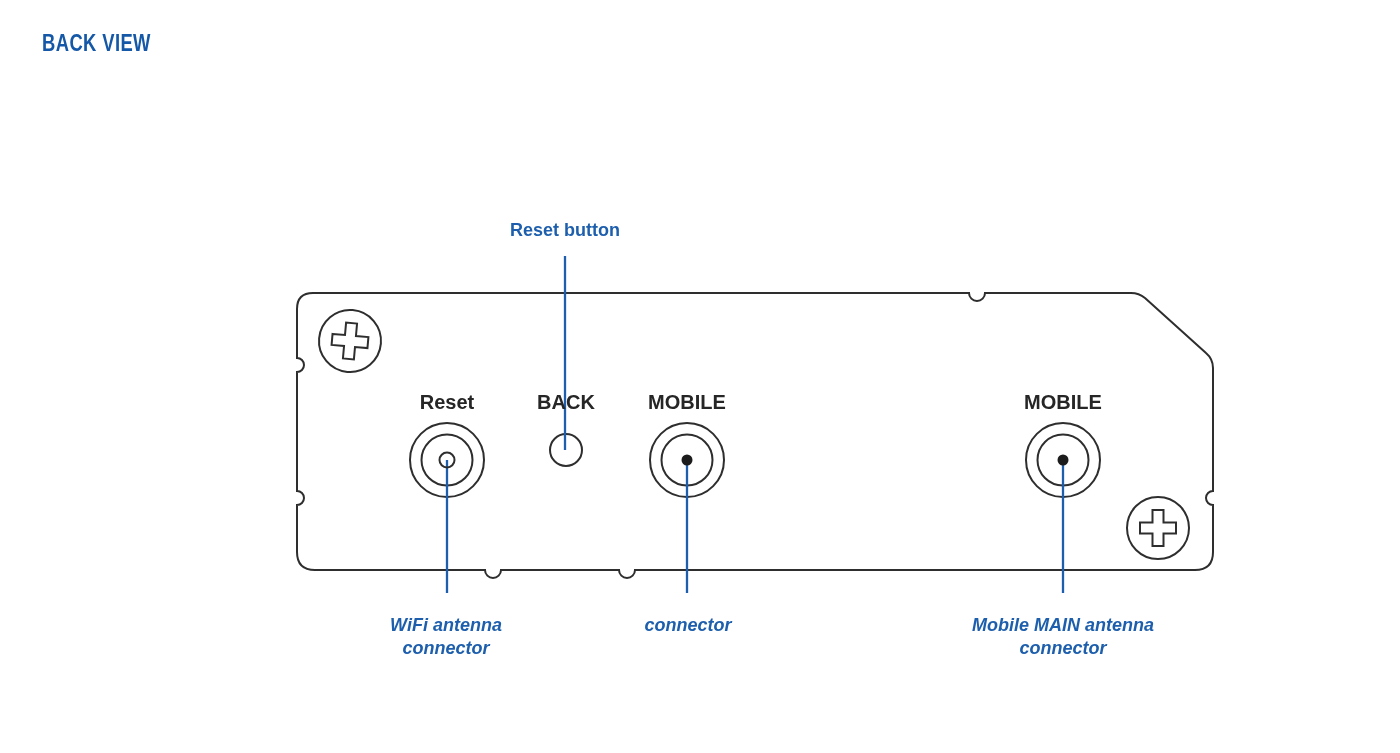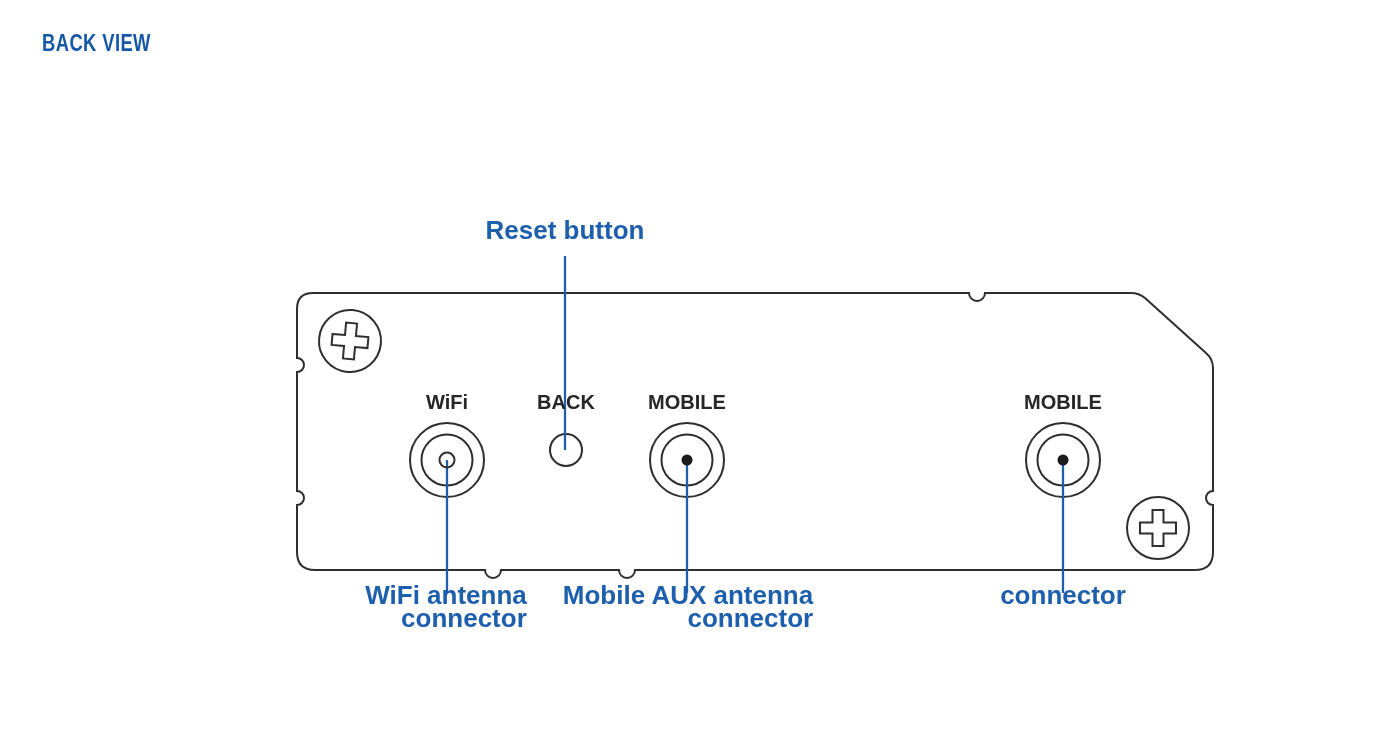--- a/index.html
+++ b/index.html
@@ -30,26 +30,26 @@
   
   .txt{position:absolute;white-space:nowrap;}
   .page-title{
     left:42px;top:30px;
     font-size:23px;font-weight:700;letter-spacing:.5px;
     color:var(--title-blue);
     transform:scaleX(.8);transform-origin:left top;
   }
   .blue-label{
     color:var(--accent-blue);
-    font-size:26px;font-weight:700;
-    text-align:right;line-height:23px;
+    font-size:18px;font-weight:700;
+    text-align:center;line-height:23px;
   }
   .centered{transform:translateX(-50%);}
   .reset-annotation{left:565px;top:219px;}
-  .bottom-label{top:584px;}
+  .bottom-label{top:614px;font-style:italic;}
   .wifi-bottom{left:446px;}
   .aux-bottom{left:688px;}
   .main-bottom{left:1063px;}
   .port-label{
     color:var(--port-label-dark);
     font-size:20px;font-weight:700;
     top:391px;
   }
   .port-wifi{left:447px;}
   .port-reset{left:566px;}
@@ -123,32 +123,32 @@
       <circle class="stroke-dark" cx="1063" cy="460" r="25.5"></circle>
       <line class="blue-line" x1="1063" y1="460" x2="1063" y2="593"></line>
       <circle class="dot" cx="1063" cy="460" r="5.5"></circle>
     </g>
   </svg>
 
   <div class="txt page-title">BACK VIEW</div>
 
   <div class="txt blue-label centered reset-annotation">Reset button</div>
 
-  <div class="txt port-label centered port-wifi">WiFi</div>
+  <div class="txt port-label centered port-wifi">Reset</div>
   <div class="txt port-label centered port-reset">BACK</div>
   <div class="txt port-label centered port-aux">MOBILE</div>
   <div class="txt port-label centered port-main">MOBILE</div>
 
   <div class="txt blue-label centered bottom-label wifi-bottom">
     <div>WiFi antenna</div>
     <div>connector</div>
   </div>
 
   <div class="txt blue-label centered bottom-label aux-bottom">
-    <div>Mobile AUX antenna</div>
     <div>connector</div>
   </div>
 
   <div class="txt blue-label centered bottom-label main-bottom">
+    <div>Mobile MAIN antenna</div>
     <div>connector</div>
   </div>
 
 </div>
 
 </body></html>

